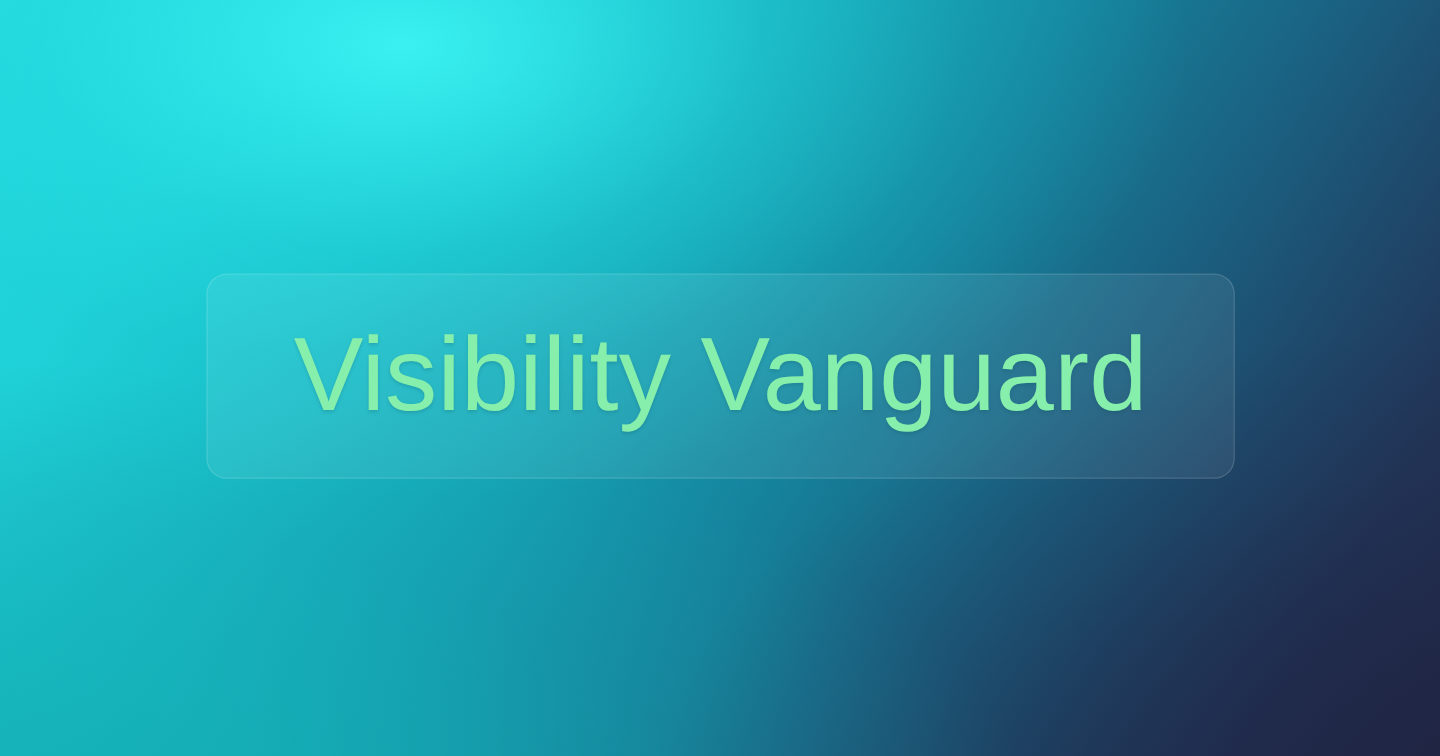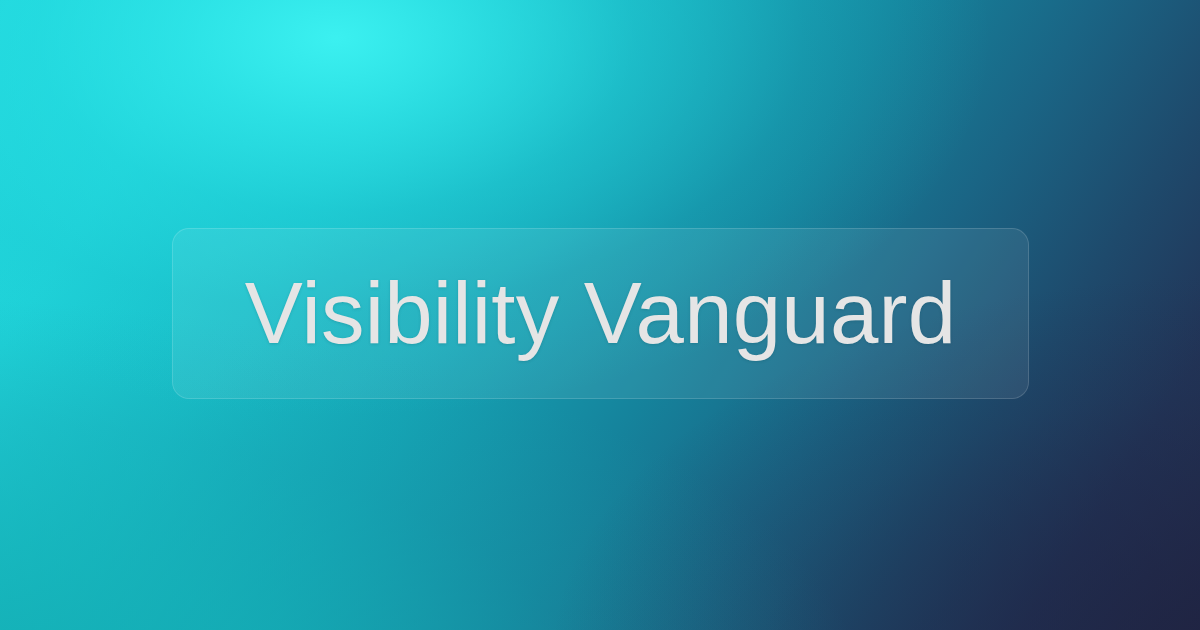--- a/index.html
+++ b/index.html
@@ -86,21 +86,21 @@
     align-items: center;
     justify-content: center;
   }
 
   .card-title {
     font-family: "Liberation Sans", sans-serif;
     font-size: 87px;
     font-weight: 400;
     line-height: 1;
     letter-spacing: 0.2px;
-    color: #e5e5e5;
+    color: #86efac;
     white-space: nowrap;
     text-shadow: 0 1px 3px rgba(8, 60, 72, 0.18);
     margin: 0;
     padding: 0;
     transform: translateY(-1px);
   }
 </style>
 </head>
 <body>
 

